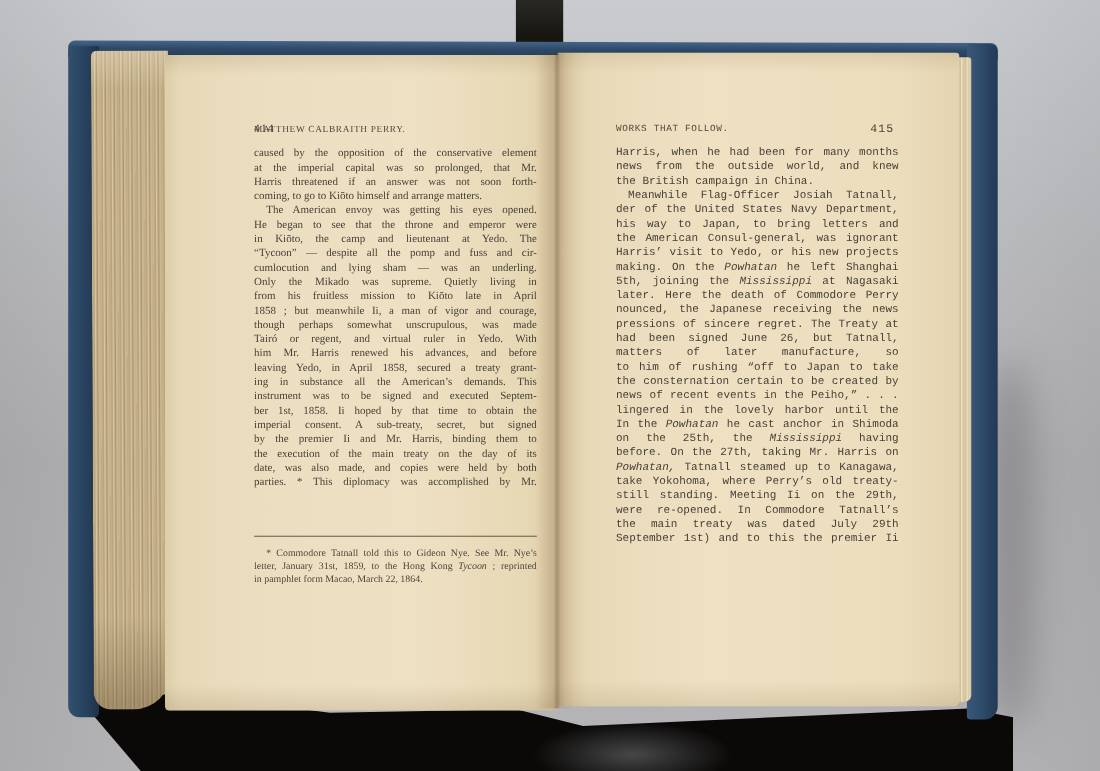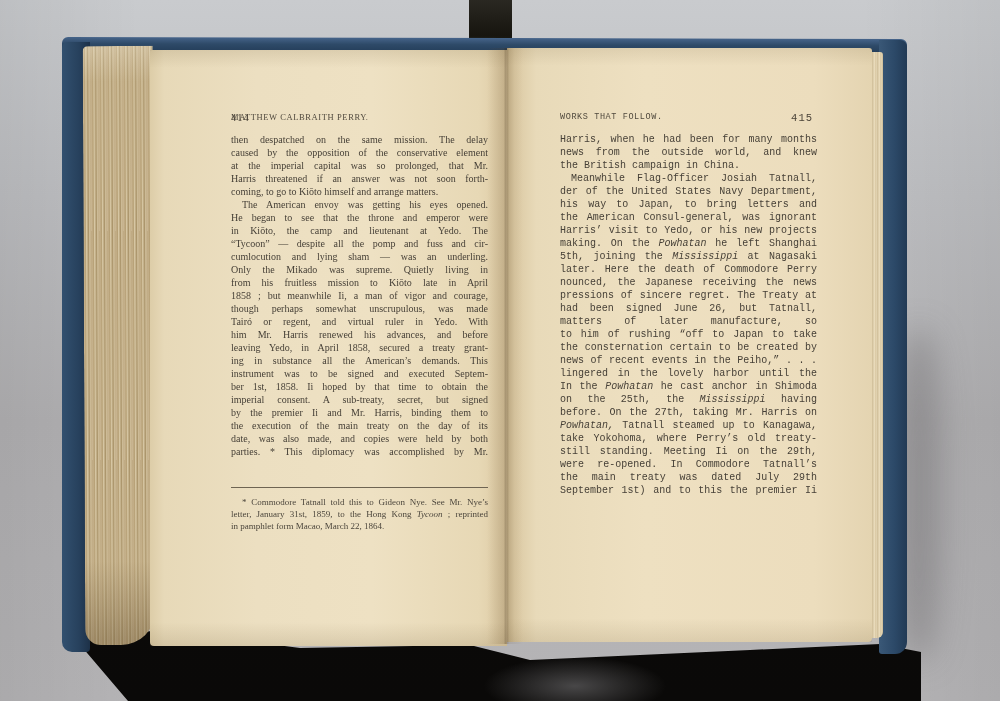--- a/index.html
+++ b/index.html
@@ -88,21 +88,20 @@
   <div class="cover-right"></div>
   <div class="stack-left"></div>
   <div class="stack-right"></div>
 
   <div class="page page-left">
     <div class="pg-header" style="left:81px;top:62px;width:257px;">
       <span class="folio" style="left:0;">414</span>
       <span class="running-head">MATTHEW CALBRAITH PERRY.</span>
     </div>
     <div class="body-block" style="left:81px;top:83px;">
-        <div class="line">then despatched on the same mission. The delay</div>
         <div class="line">caused by the opposition of the conservative element</div>
         <div class="line">at the imperial capital was so prolonged, that Mr.</div>
         <div class="line">Harris threatened if an answer was not soon forth-</div>
         <div class="line endline">coming, to go to Kiōto himself and arrange matters.</div>
         <div class="line indent">The American envoy was getting his eyes opened.</div>
         <div class="line">He began to see that the throne and emperor were</div>
         <div class="line">in Kiōto, the camp and lieutenant at Yedo. The</div>
         <div class="line">“Tycoon” — despite all the pomp and fuss and cir-</div>
         <div class="line">cumlocution and lying sham — was an underling.</div>
         <div class="line">Only the Mikado was supreme. Quietly living in</div>

